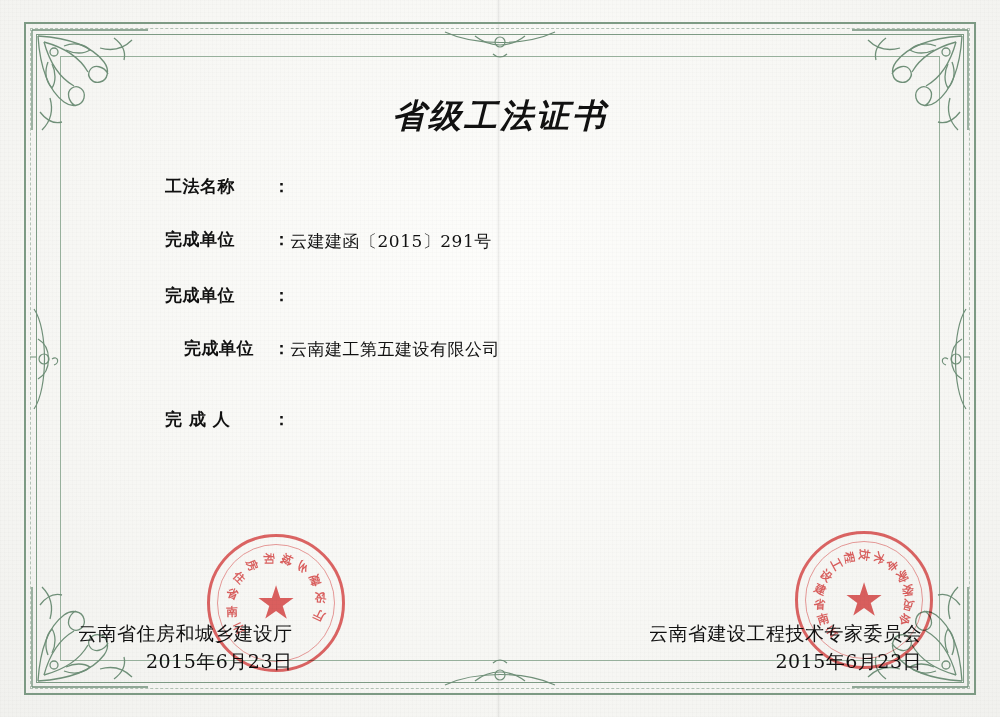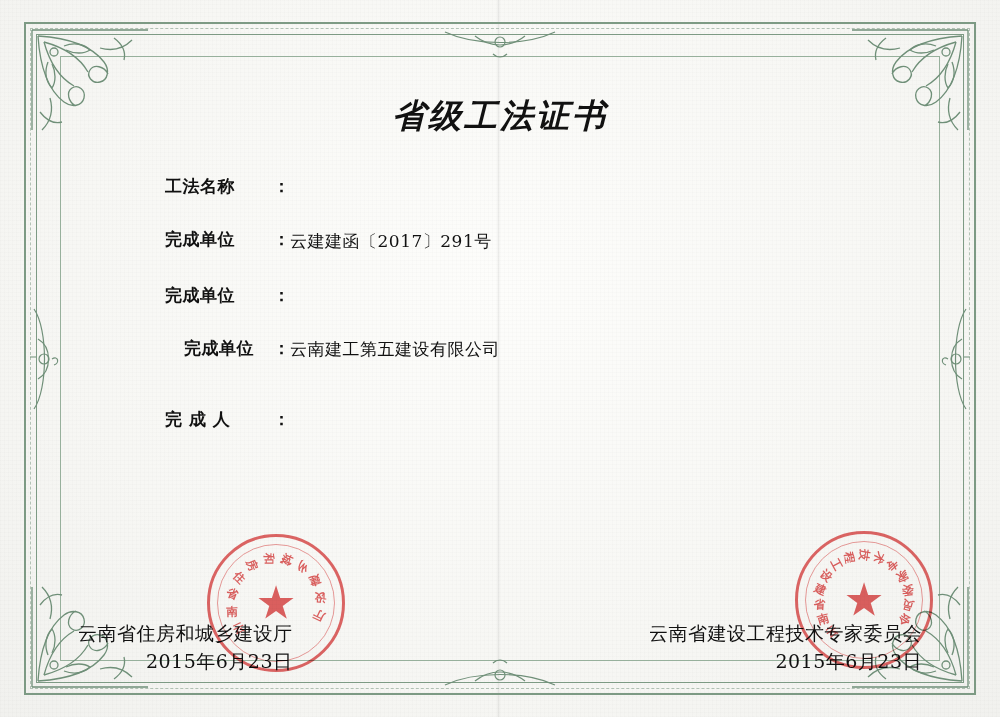--- a/index.html
+++ b/index.html
@@ -337,21 +337,21 @@
     <div class="fields">
 
       <div class="field-row">
         <div class="field-label">工法名称</div>
         <div class="field-colon">：</div>
       </div>
 
       <div class="field-row">
         <div class="field-label">完成单位</div>
         <div class="field-colon">：</div>
-        <div class="field-value">云建建函〔2017〕291号</div>
+        <div class="field-value">云建建函〔2015〕291号</div>
       </div>
 
       <div class="field-row">
         <div class="field-label">完成单位</div>
         <div class="field-colon">：</div>
       </div>
 
       <div class="field-row row-gap-big">
         <div class="field-label">完成单位</div>
         <div class="field-colon">：</div>

